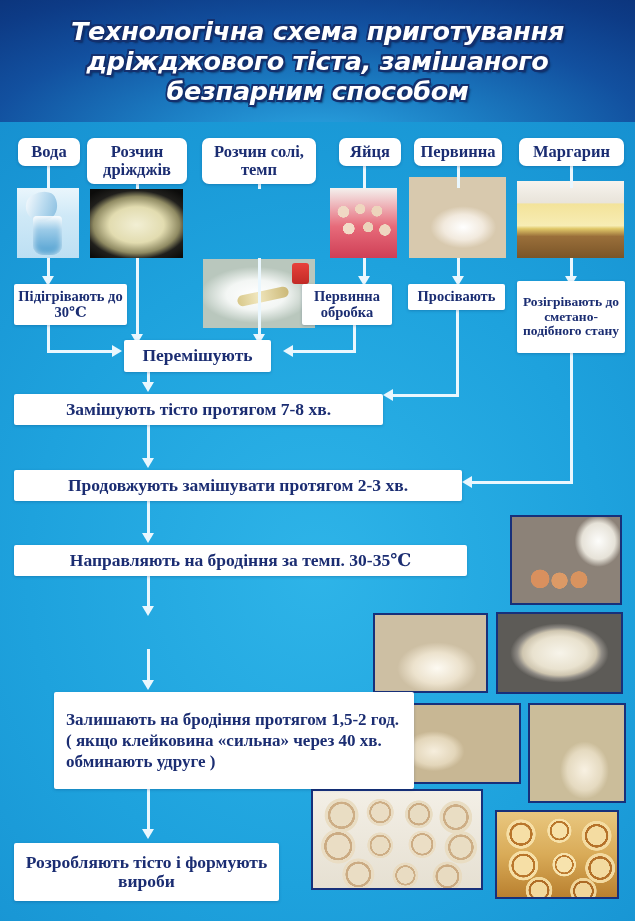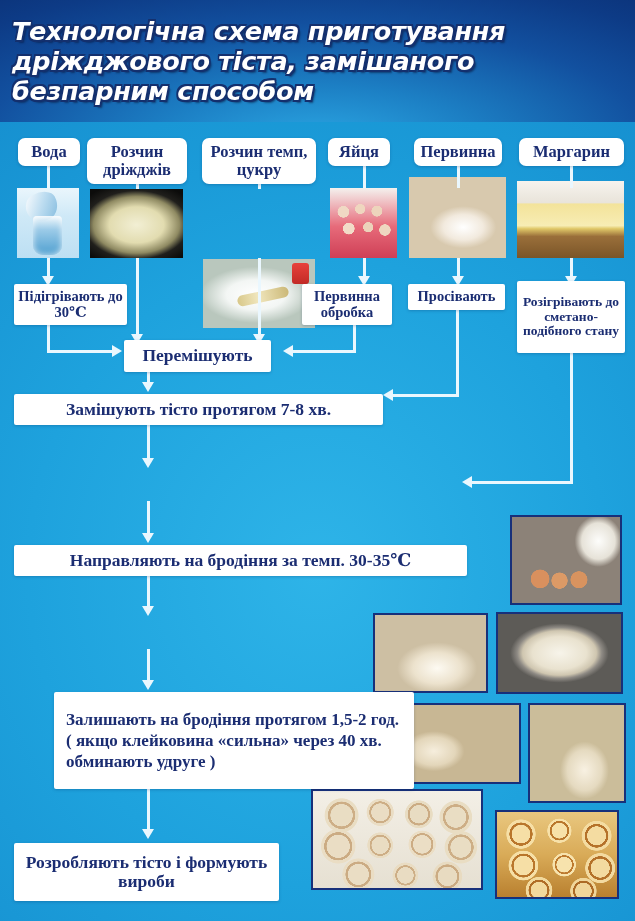--- a/index.html
+++ b/index.html
@@ -23,21 +23,21 @@
   #header {
     position:absolute; left:0; top:0; width:635px; height:122px;
     background:
       radial-gradient(ellipse 85% 160% at 50% 118%, #2ba8e4 0%, #1c7fc4 30%, #12509f 62%, #0d3b86 85%, #0b3278 100%);
     display:flex; align-items:center; justify-content:center;
   }
   #header-title {
     font-family:"DejaVu Sans", sans-serif;
     font-weight:bold; font-style:italic;
     font-size:25.5px; line-height:1.18;
-    color:#ffffff; 
+    color:#ffffff; text-align:center;
     letter-spacing:-0.3px;
     padding:0 12px;
     text-shadow:
       -1.6px -1.6px 0 #14306e, 1.6px -1.6px 0 #14306e,
       -1.6px  1.6px 0 #14306e, 1.6px  1.6px 0 #14306e,
       -1.6px 0 0 #14306e, 1.6px 0 0 #14306e,
       0 -1.6px 0 #14306e, 0 1.6px 0 #14306e,
       2.5px 2.5px 2px rgba(8,24,60,.55);
   }
 
@@ -214,22 +214,22 @@
 <body>
 
 <div id="poster">
 
   <div id="header">
     <div id="header-title">Технологічна схема приготування дріжджового тіста, замішаного безпарним способом</div>
   </div>
 
   <div class="box lbl" style="left:18px;  top:138px; width:62px;  height:28px;text-align:right;">Вода</div>
   <div class="box lbl" style="left:87px;  top:138px; width:100px; height:46px;">Розчин дріжджів</div>
-  <div class="box lbl" style="left:202px; top:138px; width:114px; height:46px;">Розчин темп, цукру</div>
-  <div class="box lbl" style="left:328px; top:138px; width:62px;  height:28px;">Яйця</div>
+  <div class="box lbl" style="left:202px; top:138px; width:114px; height:46px;">Розчин солі, темп</div>
+  <div class="box lbl" style="left:339px; top:138px; width:62px;  height:28px;">Яйця</div>
   <div class="box lbl" style="left:414px; top:138px; width:88px;  height:28px;">Первинна</div>
   <div class="box lbl" style="left:519px; top:138px; width:105px; height:28px;">Маргарин</div>
 
   <div class="ln v" style="left:47px;  top:166px; height:22px;"></div>
   <div class="ln v" style="left:136px; top:184px; height:5px;"></div>
   <div class="ln v" style="left:258px; top:184px; height:5px;"></div>
   <div class="ln v" style="left:363px; top:166px; height:22px;"></div>
   <div class="ln v" style="left:457px; top:166px; height:22px;"></div>
   <div class="ln v" style="left:570px; top:166px; height:22px;"></div>
 
@@ -276,20 +276,21 @@
   <div class="arrow left" style="left:383px; top:389px;"></div>
 
   <div class="ln v" style="left:570px; top:353px; height:130px;"></div>
   <div class="ln h" style="left:471px; top:481px; width:102px;"></div>
   <div class="arrow left" style="left:462px; top:476px;"></div>
 
   <div class="box step" style="left:124px; top:340px; width:147px; height:32px;">Перемішують</div>
 
   <div class="box step" style="left:14px;  top:394px; width:369px; height:31px;">Замішують тісто протягом 7-8 хв.</div>
 
+  <div class="box step" style="left:14px;  top:470px; width:448px; height:31px;">Продовжують замішувати протягом 2-3 хв.</div>
 
   <div class="box step" style="left:14px;  top:545px; width:453px; height:31px;">Направляють на бродіння за темп. 30-35℃</div>
 
 
   <div class="box step left" style="left:14px; top:692px; width:360px; height:97px; font-size:17px; padding:6px 12px; text-align:left; line-height:1.24;">Залишають на бродіння протягом 1,5-2 год. ( якщо клейковина «сильна» через 40 хв. обминають удруге )</div>
 
   <div class="box step" style="left:14px; top:843px; width:265px; height:58px;">Розробляють тісто і формують вироби</div>
 
   <div class="ln v" style="left:147px; top:372px; height:12px;"></div>
   <div class="arrow down" style="left:142px; top:382px;"></div>

